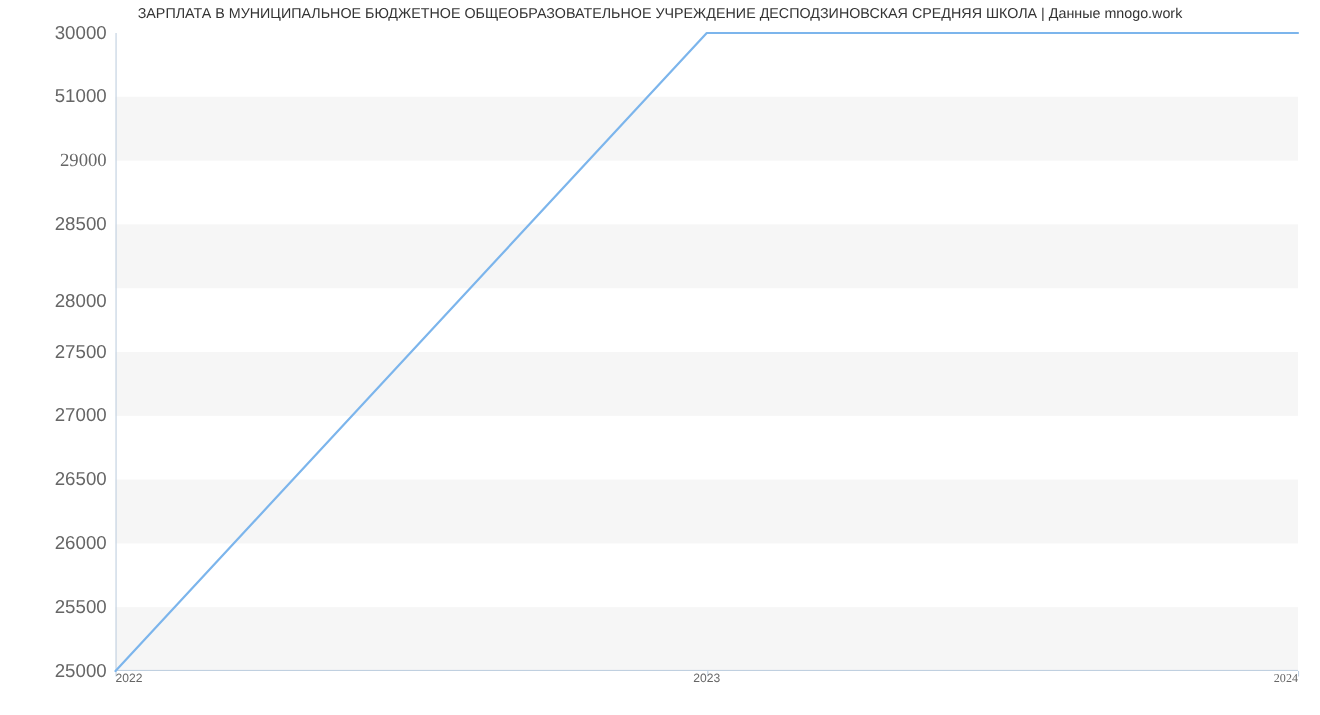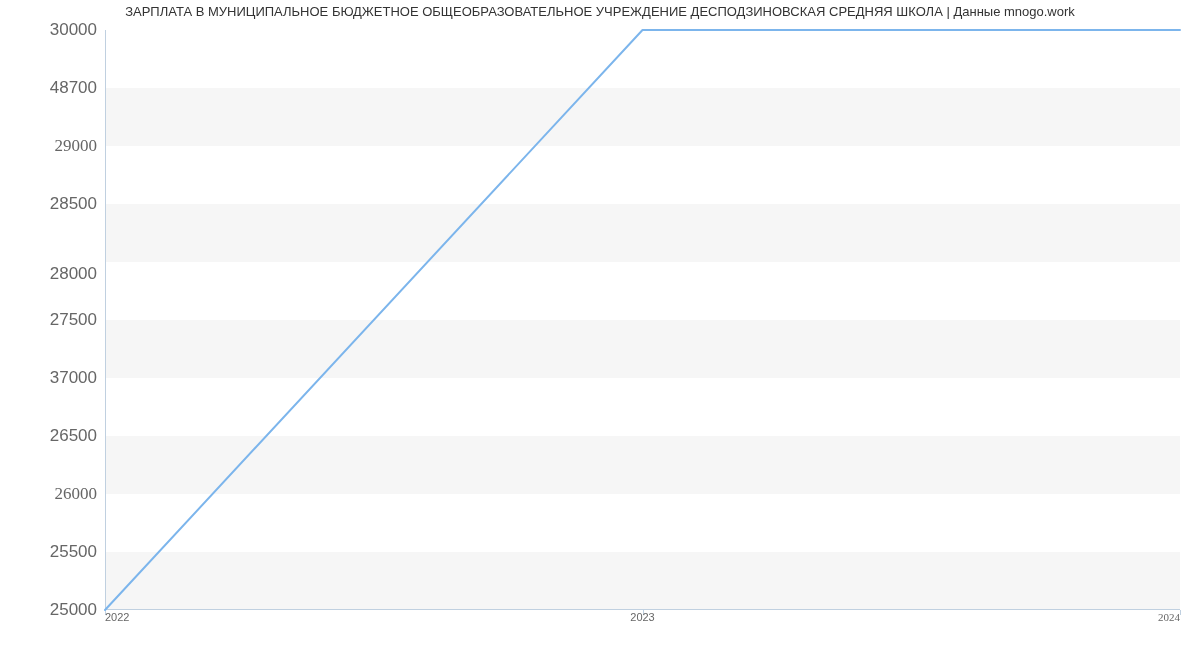--- a/index.html
+++ b/index.html
@@ -98,28 +98,28 @@
   <div class="plot">
 
     <div class="band" style="top:522px;height:58px;"></div>
     <div class="band" style="top:406px;height:58px;"></div>
     <div class="band" style="top:290px;height:58px;"></div>
     <div class="band" style="top:174px;height:58px;"></div>
     <div class="band" style="top:58px;height:58px;"></div>
 
     <span class="y-label" style="top:580px;">25000</span>
     <span class="y-label" style="top:522px;">25500</span>
-    <span class="y-label" style="top:464px;font-family:Liberation Serif, serif;">26000</span>
+    <span class="y-label" style="top:464px;">26000</span>
     <span class="y-label" style="top:406px;">26500</span>
-    <span class="y-label" style="top:348px;">37000</span>
+    <span class="y-label" style="top:348px;">27000</span>
     <span class="y-label" style="top:290px;">27500</span>
     <span class="y-label" style="top:244px;">28000</span>
     <span class="y-label" style="top:174px;">28500</span>
     <span class="y-label" style="top:116px;font-family:Liberation Serif, serif;">29000</span>
-    <span class="y-label" style="top:58px;">48700</span>
+    <span class="y-label" style="top:58px;">51000</span>
     <span class="y-label" style="top:0px;">30000</span>
 
     <div class="y-axis-line"></div>
     <div class="x-axis-line"></div>
 
     <div class="x-tick-line" style="left:0px;"></div>
     <div class="x-tick-line" style="left:537.5px;"></div>
     <div class="x-tick-line" style="left:1075px;"></div>
 
     <span class="x-label first" style="left:0px;">2022</span>

